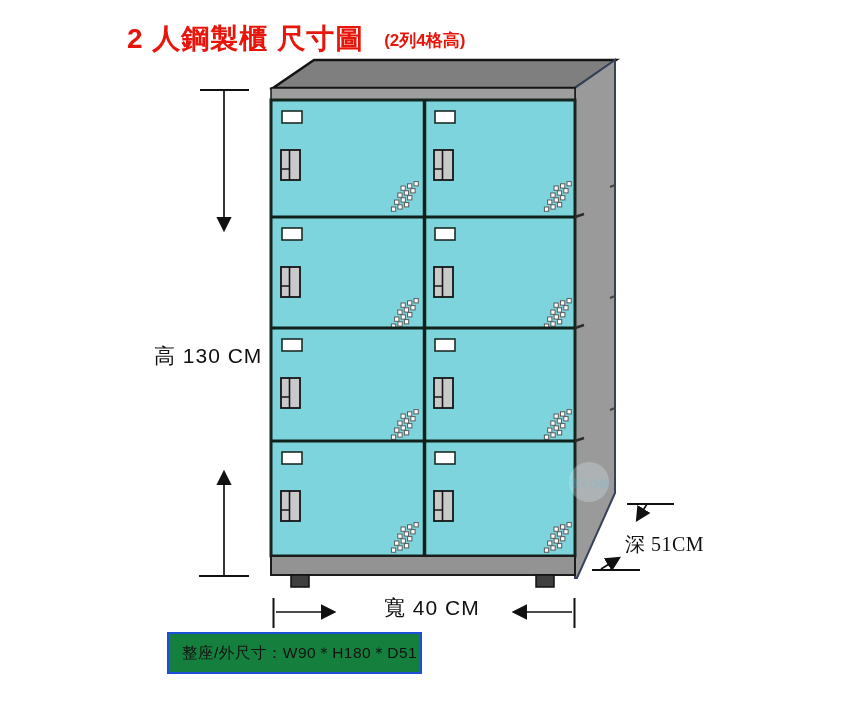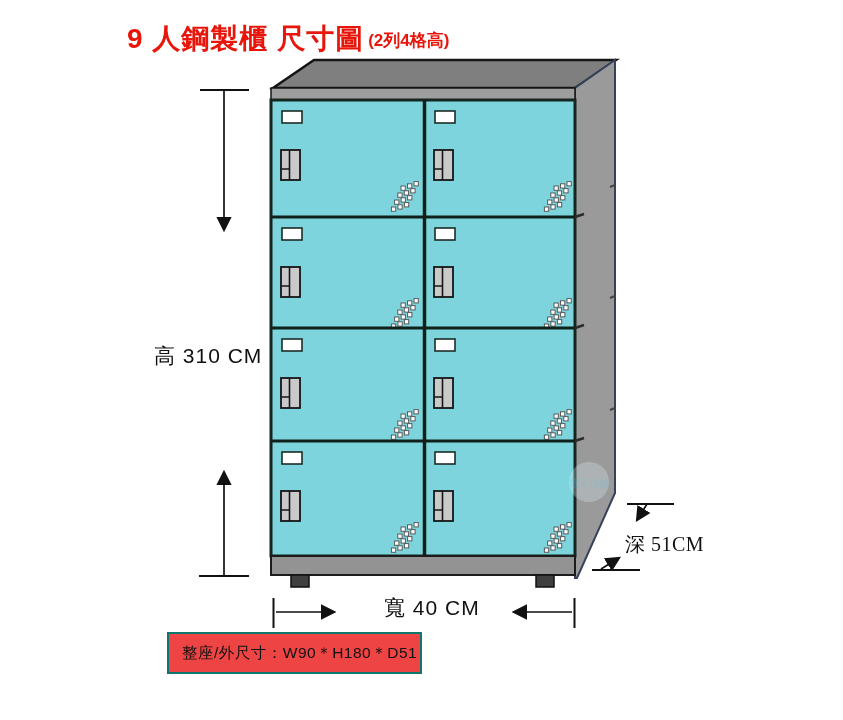--- a/index.html
+++ b/index.html
@@ -2,28 +2,28 @@
 <html><head>
 <meta charset="utf-8">
 <style>
   html,body{margin:0;padding:0;background:#ffffff;}
   .stage{
     position:relative;width:843px;height:720px;background:#ffffff;overflow:hidden;
     font-family:"Liberation Sans","DejaVu Sans",sans-serif;color:#111;
   }
   .title-row{position:absolute;left:127px;top:20px;white-space:nowrap;}
   .title-main{font-size:28px;font-weight:bold;letter-spacing:1px;}
-  .title-sub{font-size:17px;font-weight:bold;margin-left:4px;position:relative;top:-2px;}
+  .title-sub{font-size:17px;font-weight:bold;margin-left:20px;position:relative;top:-2px;}
   .dim-label{position:absolute;white-space:nowrap;color:#111;}
   .height-label{left:154px;top:342px;font-size:21px;letter-spacing:1px;}
   .width-label{left:384px;top:594px;font-size:21px;letter-spacing:1px;}
   .depth-label{left:625px;top:531px;font-size:20px;letter-spacing:0.5px;font-family:Liberation Serif, serif;}
   .spec-box{
     position:absolute;left:167px;top:632px;width:232px;
-    border:2px solid #0f766e;background:#ef4444;padding:6px 6px 6px 13px;
+    border:2px solid #1d4ed8;background:#15803d;padding:6px 6px 6px 13px;
   }
   .spec-line{font-size:15.5px;line-height:26px;letter-spacing:0.5px;white-space:nowrap;}
   svg{position:absolute;left:0;top:0;}
 </style>
 </head>
 <body>
 
 <div class="stage">
 
   <svg width="843" height="720" viewBox="0 0 843 720">
@@ -221,23 +221,23 @@
       <g>
         <line x1="627" y1="504" x2="674" y2="504" stroke-width="2"></line>
         <line x1="647" y1="504" x2="637" y2="520" stroke-width="1.7" marker-end="url(#arr)"></line>
         <line x1="592" y1="570" x2="640" y2="570" stroke-width="2"></line>
         <line x1="601" y1="569" x2="619" y2="558" stroke-width="1.7" marker-end="url(#arr)"></line>
       </g>
     </g>
   </svg>
 
   <div class="title-row">
-    <span class="title-main" style="color: rgb(232, 21, 11);">9 人鋼製櫃 尺寸圖</span><span class="title-sub" style="color: rgb(232, 21, 11);">(2列4格高)</span>
+    <span class="title-main" style="color: rgb(232, 21, 11);">2 人鋼製櫃 尺寸圖</span><span class="title-sub" style="color: rgb(232, 21, 11);">(2列4格高)</span>
   </div>
 
-  <div class="dim-label height-label">高 310 CM</div>
+  <div class="dim-label height-label">高 130 CM</div>
   <div class="dim-label width-label">寬 40 CM</div>
   <div class="dim-label depth-label">深 51CM</div>
 
   <div class="spec-box">
     <div class="spec-line">整座/外尺寸：W90＊H180＊D51</div>
   </div>
 </div>
 
 </body></html>

